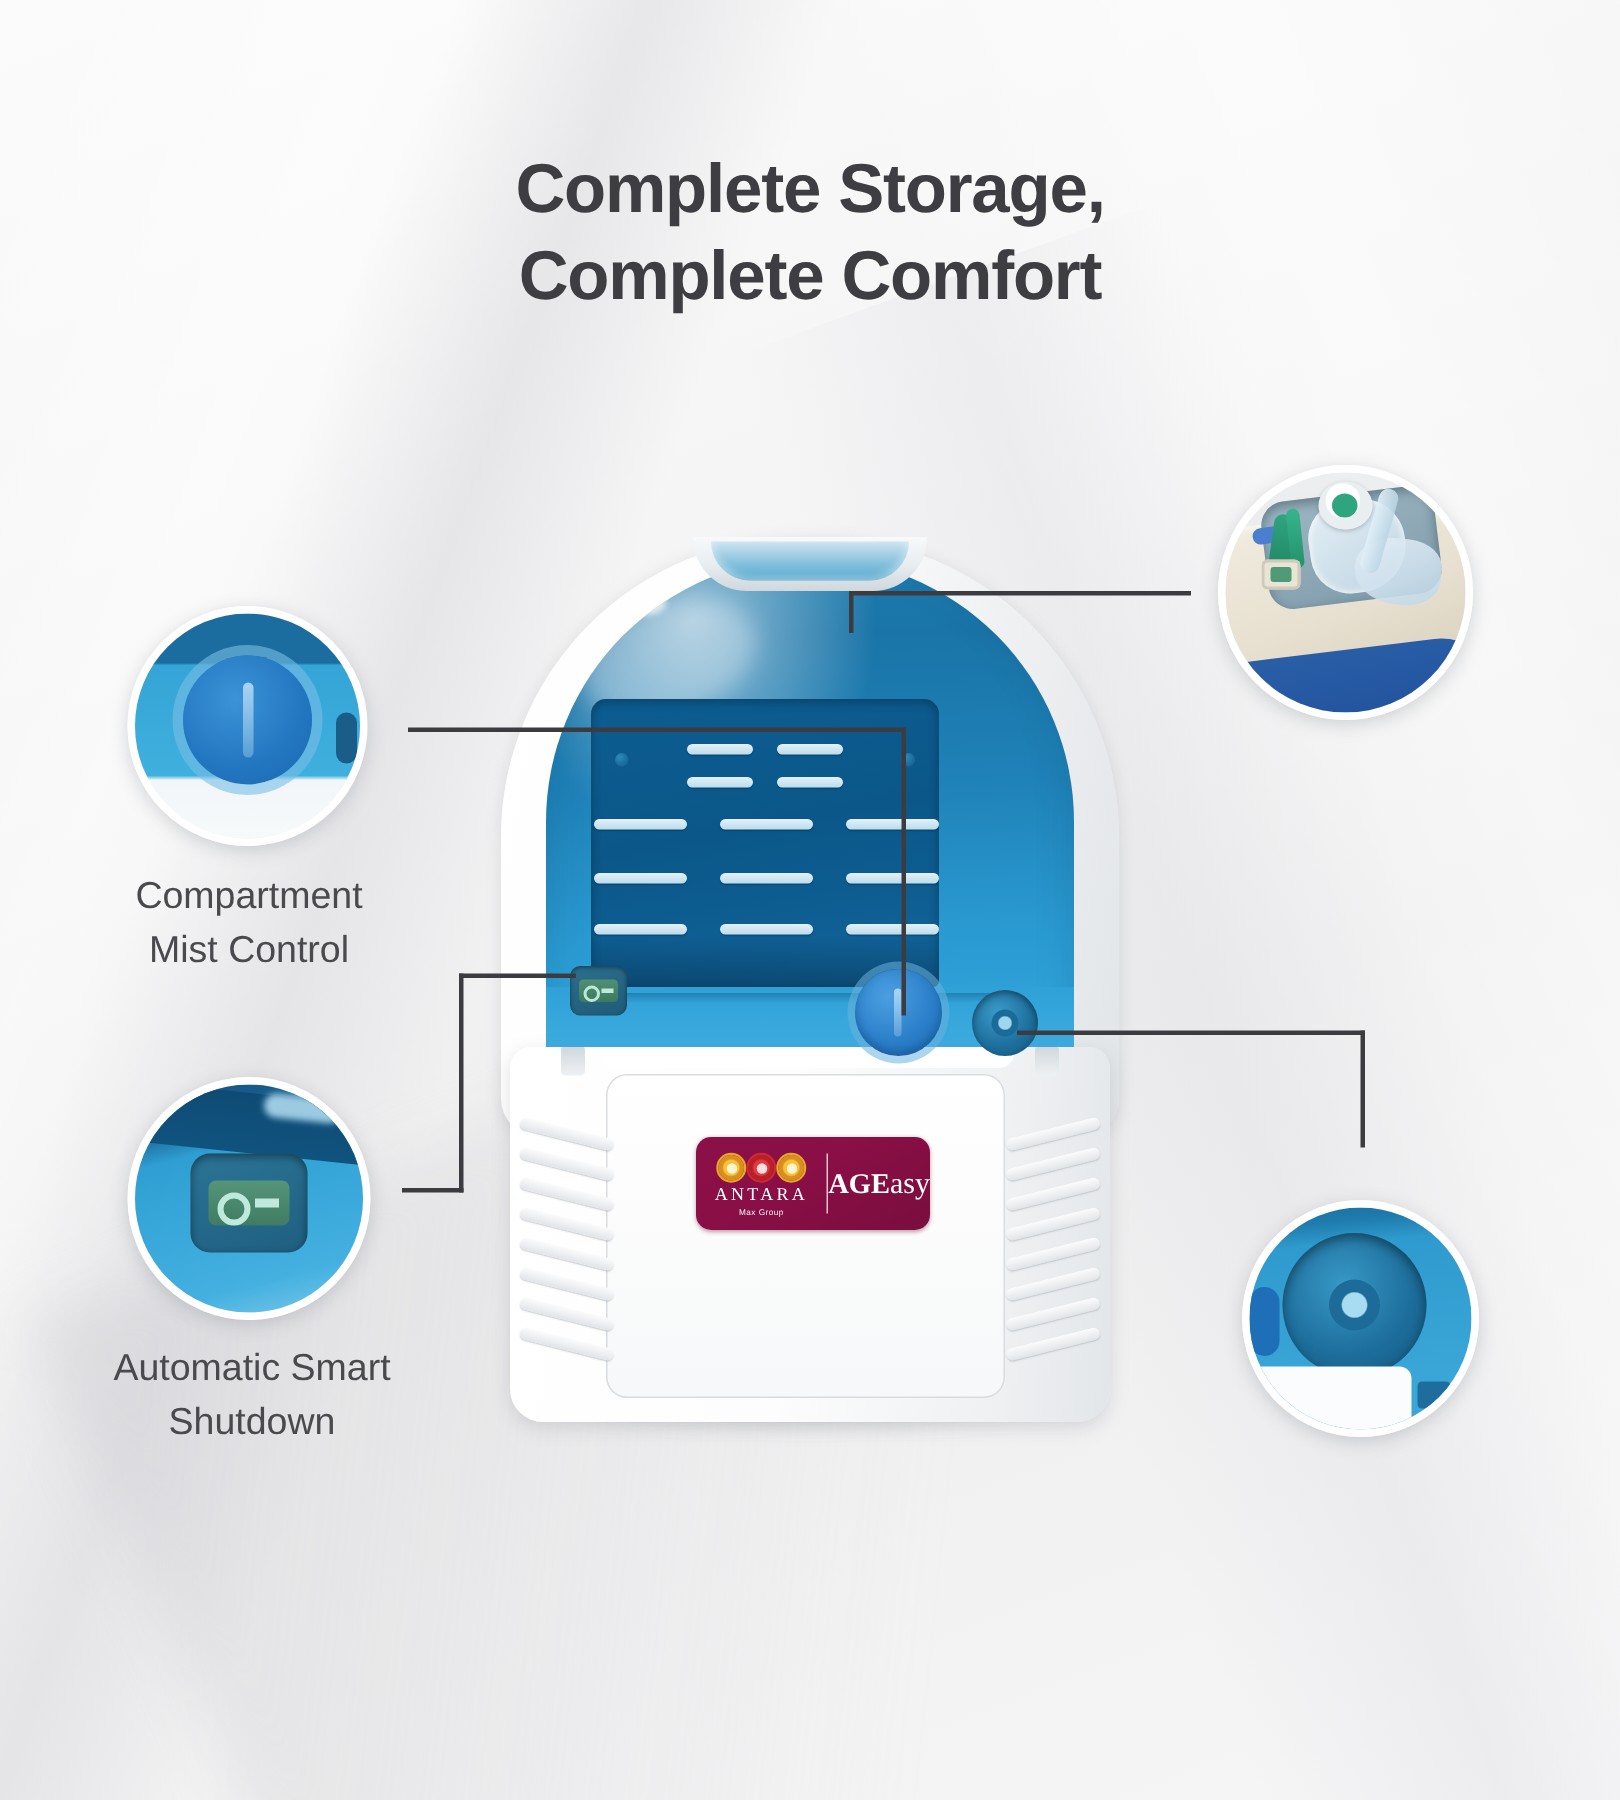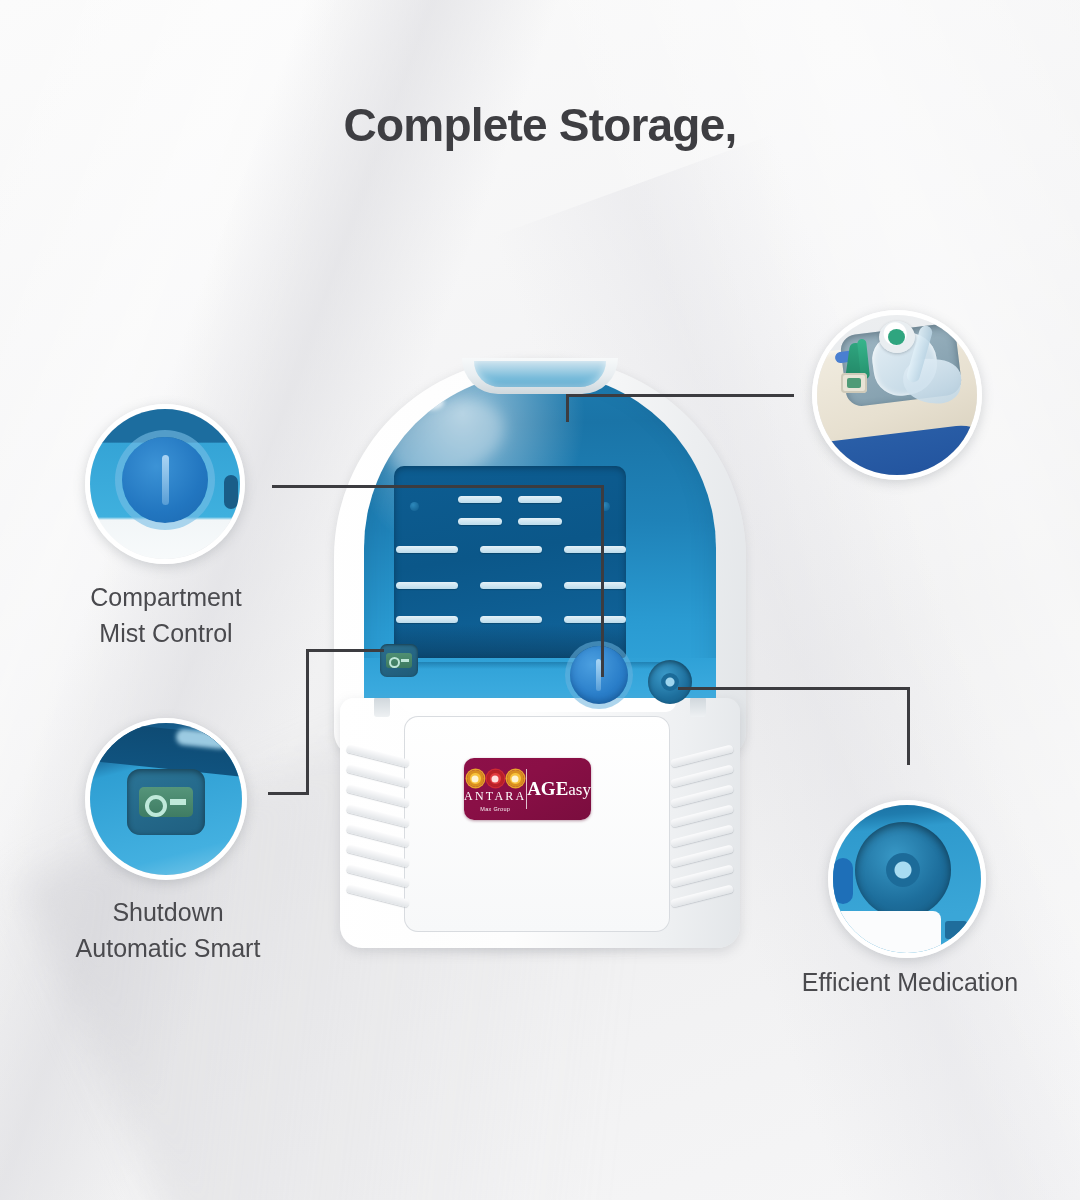--- a/index.html
+++ b/index.html
@@ -163,41 +163,41 @@
   .clip{ position:absolute; width:16px; height:20px; top:-1px;
     background:linear-gradient(180deg,#cfd6db,#eef1f3); border-radius:3px; }
   .clip.l{ left:34px; } .clip.r{ right:34px; }
 
   .fin{ position:absolute; height:8px; border-radius:5px;
     background:linear-gradient(180deg,#fbfbfc,#e2e5e8);
     box-shadow:0 1px 1px rgba(170,175,182,.55); }
 
   
   .badge{
-    position:absolute; left:124px; top:60px; width:127px; height:62px; border-radius:10px;
+    position:absolute; left:124px; top:60px; width:156px; height:62px; border-radius:10px;
     background:linear-gradient(150deg,#8c1048 0%,#8a0f46 40%,#7a0d3e 100%);
     z-index:7; color:#fff; text-align:center;
     box-shadow:0 1px 3px rgba(90,10,45,.4);
     display:flex; align-items:center;
   }
   .badge-left{ width:92px; position:relative; }
   .flowers{ display:flex; gap:3px; justify-content:center; margin-top:4px; }
   .fl{ width:17px; height:17px; border-radius:50%; position:relative; }
   .fl i{ position:absolute; left:50%; top:50%; transform:translate(-50%,-50%);
     width:7px; height:7px; border-radius:50%; }
   .fl.y{ background:radial-gradient(circle,#f7c13a 0 5px,#d98f1e 6px 8px); box-shadow:0 0 0 1.5px #e8a62a; }
   .fl.y i{ background:#fff4d2; }
   .fl.r{ background:radial-gradient(circle,#e03a3f 0 5px,#b92027 6px 8px); box-shadow:0 0 0 1.5px #cf2a32; }
   .fl.r i{ background:#ffdede; }
   .badge-antara{ font-family:"Liberation Serif", serif; font-size:12px; letter-spacing:2.2px; margin-top:2px; }
   .badge-sub{ font-size:5.5px; letter-spacing:.3px; margin-top:2px; opacity:.95; }
   .badge-div{ width:1px; height:40px; background:rgba(255,255,255,.75); }
   .badge-right{ flex:1; font-family:"Liberation Serif", serif; font-size:19px; }
   .badge-right b{ font-weight:bold; }
-  .badge-right span{ font-weight:normal; font-size:17px;text-align:center; }
+  .badge-right span{ font-weight:normal; font-size:20px;text-align:center; }
 
   
   .bubble{ position:absolute; z-index:5; border-radius:50%; overflow:hidden;
     border:5px solid #fff; box-shadow:0 3px 12px rgba(120,126,134,.30); }
   .bubble-label{ position:absolute; z-index:6; text-align:center;
     color:#4a4a4e; font-size:25px; line-height:1.42; }
 
   
   .art-mist{ position:absolute; inset:0;
     background:linear-gradient(180deg,#1c6d9f 0%,#1c6d9f 22%,#35a4d6 23%,#3fb0de 72%,#f2f6f8 74%,#f7fafb 100%); }
@@ -291,20 +291,21 @@
 <div id="bg">
   <div class="sheen a"></div>
   <div class="sheen b"></div>
   <div class="sheen c"></div>
   <div class="sheen d"></div>
   <div class="shadowband"></div>
 </div>
 
 <h1 id="title">
   <span>Complete Storage,</span>
+  <span>Complete Comfort</span>
 </h1>
 
 <div class="ln h" style="left:566px; top:394px; width:228px;"></div>
 <div class="ln v" style="left:566px; top:394px; height:28px;"></div>
 
 <div class="ln h" style="left:272px; top:485px; width:332px;"></div>
 <div class="ln v" style="left:601px; top:485px; height:192px;"></div>
 
 <div class="ln h" style="left:306px; top:649px; width:78px;"></div>
 <div class="ln v" style="left:306px; top:649px; height:146px;"></div>
@@ -446,29 +447,28 @@
 <div class="bubble" style="left:85px; top:718px; width:162px; height:162px;">
   <div class="art-sd">
     <div class="bar"></div>
     <div class="hl"></div>
     <div class="sw">
       <div class="pad"></div>
     </div>
   </div>
 </div>
 <div class="bubble-label" style="left:18px; top:895px; width:300px;">
+  <div>Automatic Smart</div>
   <div>Shutdown</div>
-  <div>Automatic Smart</div>
 </div>
 
 <div class="bubble" style="left:828px; top:800px; width:158px; height:158px;">
   <div class="art-md">
     <div class="blue-edge"></div>
     <div class="port">
       <div class="ring"></div>
     </div>
     <div class="white"></div>
     <div class="nub"></div>
   </div>
 </div>
 <div class="bubble-label" style="left:755px; top:965px; width:310px;">
-  <div>Efficient Medication</div>
 </div>
 
 </body></html>

